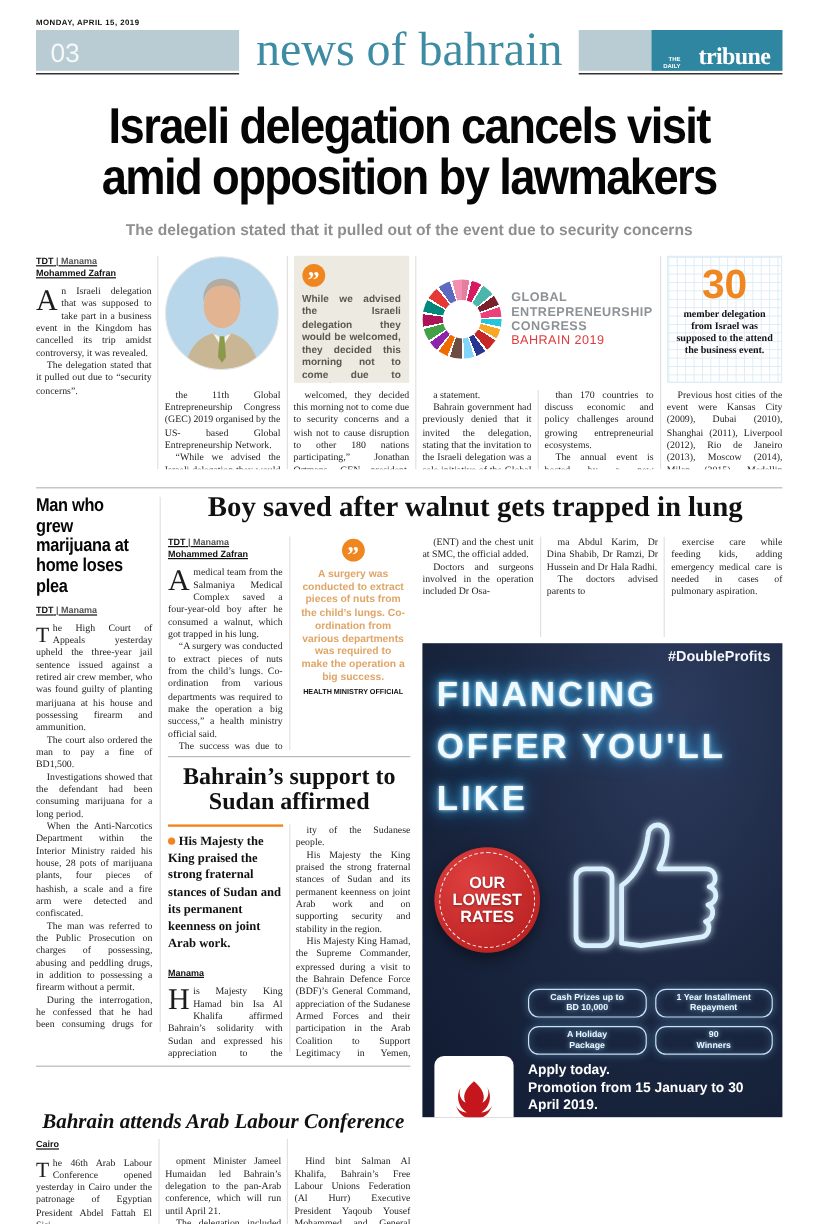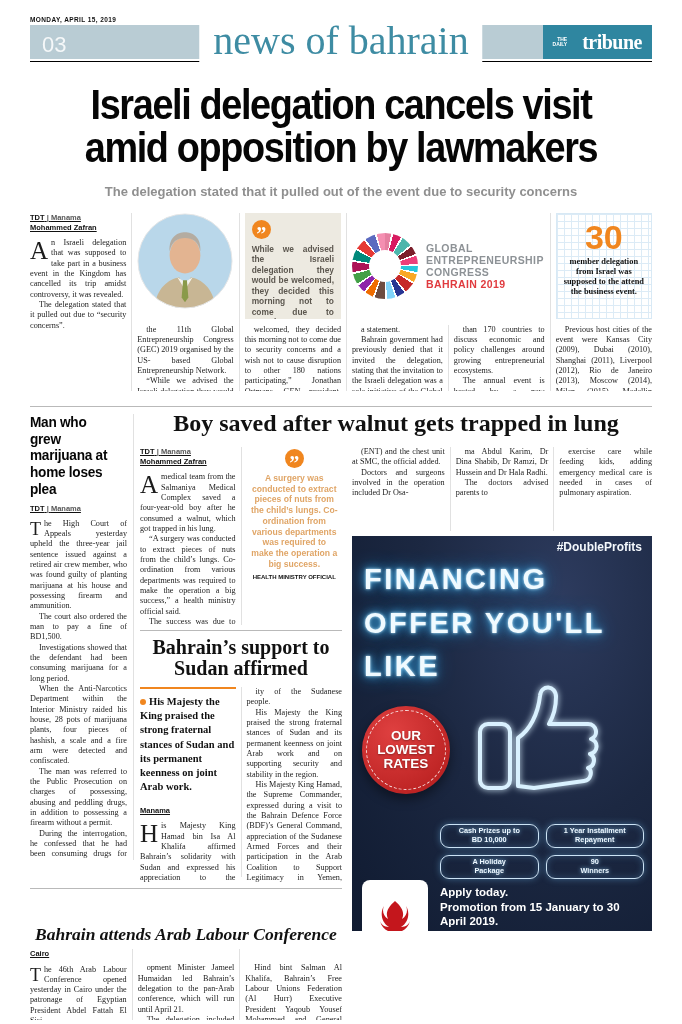--- a/index.html
+++ b/index.html
@@ -7,21 +7,21 @@
        font-family:"Liberation Serif",serif;color:#1c1c1c;}
   .abs{position:absolute;}
   .hline{border-top:1px solid #b9b9b9;height:0;}
 
   
   .date{font:bold 6.5px "Liberation Sans",sans-serif;letter-spacing:.4px;color:#111;margin-bottom:2px;}
   .banner{position:relative;background:#b9ccd4;height:34px;}
   .pageno{position:absolute;left:12px;bottom:1px;font:300 22px "Liberation Sans",sans-serif;color:rgba(255,255,255,.85);}
   .banner-title{position:absolute;left:50%;transform:translateX(-50%);bottom:-4px;background:#fff;
       padding:0 14px;font:400 40px/44px "Liberation Serif",serif;color:#3e8ca3;white-space:nowrap;}
-  .masthead{position:absolute;right:0;top:0;bottom:0;background:#2f86a0;display:flex;align-items:center;
+  .masthead{position:absolute;right:0;top:0;bottom:0;background:#2f86a0;display:flex;align-items:flex-end;
       padding:0 10px;gap:15px;}
   .mh-pre{font:bold 5px/1.1 "Liberation Sans",sans-serif;color:#fff;white-space:pre-line;text-align:right;}
   .mh-name{font:bold 20px "Liberation Serif",serif;color:#fff;letter-spacing:-.5px;}
   .header-rule{border-top:1.6px solid #000;margin-top:2px;}
 
   
   .lead-h{font:900 42px/1.02 "Liberation Sans",sans-serif;letter-spacing:-1.5px;text-align:center;
       color:#060606;white-space:pre-line;transform:scaleX(.90);transform-origin:center;margin-top:4px;}
   .standfirst{font:bold 13px "Liberation Sans",sans-serif;color:#8f8f8f;text-align:center;margin-top:14px;}
 
@@ -49,21 +49,21 @@
   .gec{display:flex;align-items:center;gap:8px;height:106px;}
   .gec-ring{position:relative;width:66px;height:66px;border-radius:50%;flex:none;
     background:conic-gradient(#e57fa0 0 3%,#fff 3% 4%,#d81b60 4% 8%,#fff 8% 9%,#4db6ac 9% 14%,#fff 14% 15%,
      #7b1f2b 15% 19%,#fff 19% 20%,#ec407a 20% 24%,#fff 24% 25%,#26c6da 25% 28%,#fff 28% 29%,#f9a825 29% 33%,
      #fff 33% 34%,#c62828 34% 39%,#fff 39% 40%,#283593 40% 44%,#fff 44% 45%,#81d4fa 45% 49%,#fff 49% 50%,
      #6d4c41 50% 55%,#fff 55% 56%,#ef6c00 56% 60%,#fff 60% 61%,#8e24aa 61% 65%,#fff 65% 66%,#43a047 66% 71%,
      #fff 71% 72%,#ad1457 72% 77%,#fff 77% 78%,#00897b 78% 83%,#fff 83% 84%,#e53935 84% 89%,#fff 89% 90%,
      #5c6bc0 90% 95%,#fff 95% 96%,#f48fb1 96% 100%);}
   .gec-ring::after{content:"";position:absolute;inset:17px;background:#fff;border-radius:50%;}
   .gec-words div{font:600 10.5px/1.15 "Liberation Sans",sans-serif;color:#8d9296;letter-spacing:.4px;}
-  .gec-words .ed{color:#e03a3e;font-weight:bold;}
+  .gec-words .ed{color:#e03a3e;font-weight:normal;}
 
   .stat{height:106px;box-sizing:border-box;border:1px solid #d8e9f5;text-align:center;padding:6px 4px;
      background-image:linear-gradient(#dcebf6 1px,transparent 1px),linear-gradient(90deg,#dcebf6 1px,transparent 1px);
      background-size:7px 7px;}
   .stat-n{font:900 34px/1 "Liberation Sans",sans-serif;color:#f0861f;}
   .stat-c{font:bold 8.4px/1.2 "Liberation Serif",serif;color:#111;margin-top:3px;}
 
   
   .mj-h{font:900 15.5px/1.08 "Liberation Sans",sans-serif;letter-spacing:-.3px;white-space:pre-line;
      transform:scaleX(.88);transform-origin:left;margin-bottom:6px;color:#060606;}

